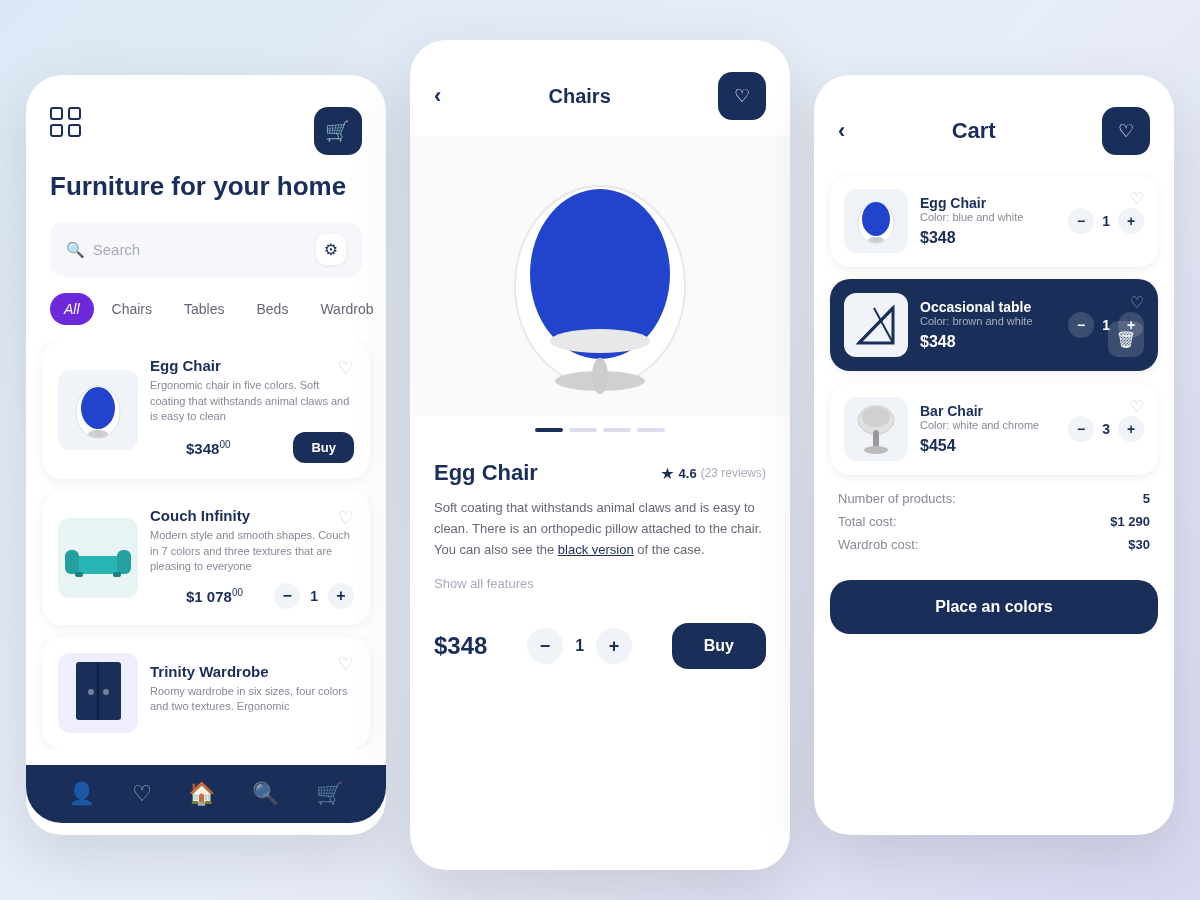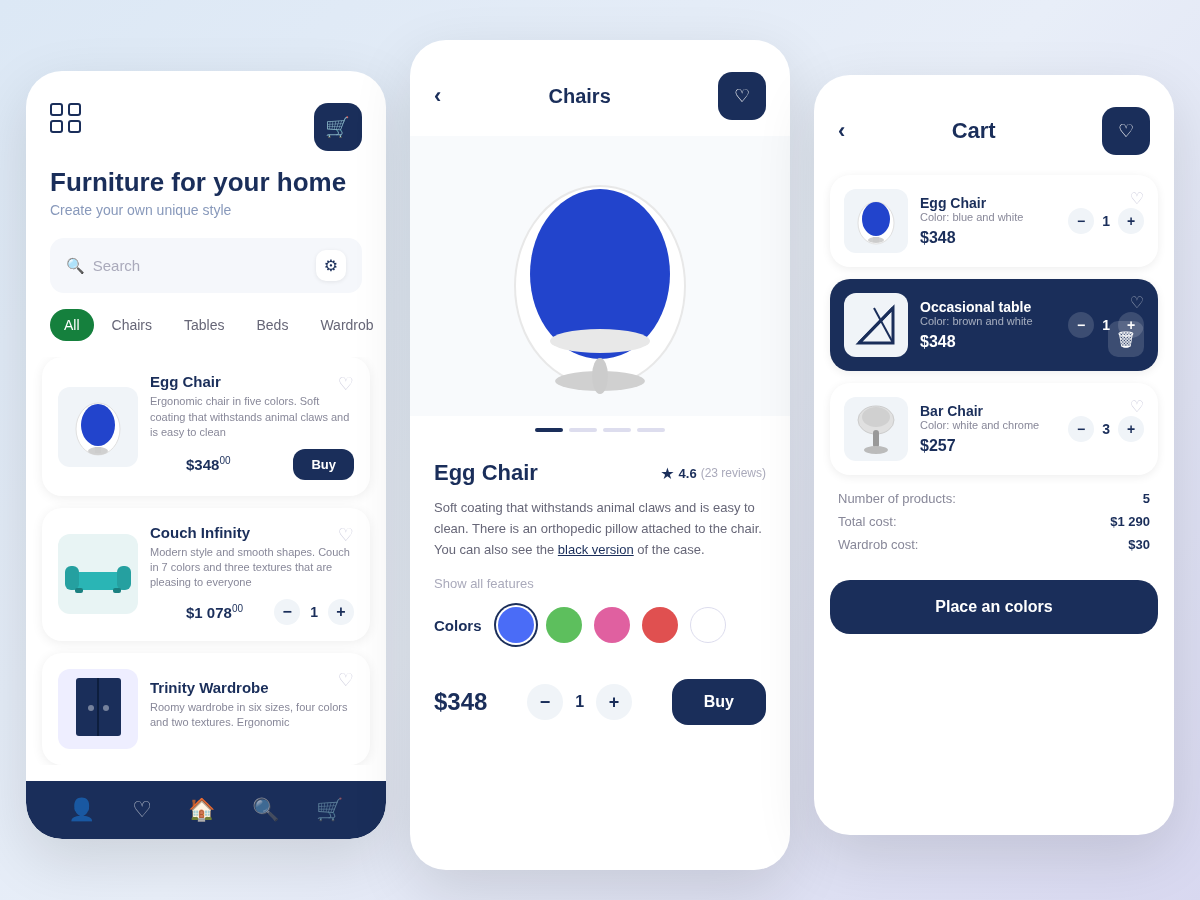--- a/index.html
+++ b/index.html
@@ -93,21 +93,21 @@
       box-shadow: 0 1px 4px rgba(0,0,0,0.08);
     }
     .category-tabs {
       display: flex; gap: 4px; padding: 0 24px 16px; align-items: center;
     }
     .cat-tab {
       padding: 8px 14px; border-radius: 20px; font-size: 14px; font-weight: 500;
       cursor: pointer; color: #667;
     }
     .cat-tab.active {
-      background: #15803d; color: #fff;
+      background: #6d28d9; color: #fff; font-style: italic;
     }
     .products-list {
       padding: 0 16px;
       display: flex; flex-direction: column; gap: 12px;
       overflow: hidden;
       max-height: 420px;
     }
     .product-card {
       background: #fff;
       border-radius: 20px;
@@ -337,21 +337,20 @@
       <div class="grid-icon">
         <span></span>
           <span></span>
           <span></span>
           <span></span>
       </div>
       <div class="cart-btn">🛒</div>
     </div>
     <div class="s1-title-area">
       <div class="s1-title">Furniture for your home</div>
-      <div class="s1-subtitle">Create your own unique style</div>
     </div>
     <div class="search-bar">
       <div class="search-left">
         <span>🔍</span>
         <span>Search</span>
       </div>
       <div class="filter-icon">⚙</div>
     </div>
     <div class="category-tabs">
       <div class="cat-tab active">All</div>
@@ -462,28 +461,20 @@
         <div class="rating-row">
           <span class="star">★</span>
           <span class="rating-val">4.6</span>
           <span class="rating-count">(23 reviews)</span>
         </div>
       </div>
       <div class="s2-desc">
         Soft coating that withstands animal claws and is easy to clean. There is an orthopedic pillow attached to the chair. You can also see the <span class="s2-link">black version</span> of the case.
       </div>
       <div class="show-features">Show all features</div>
-      <div class="colors-row">
-        <span class="colors-label">Colors</span>
-        <div class="color-dot active" style="background:#4a6cf7"></div>
-        <div class="color-dot" style="background:#5dbf5d"></div>
-        <div class="color-dot" style="background:#e060a0"></div>
-        <div class="color-dot" style="background:#e05050"></div>
-        <div class="color-dot" style="background:#fff; border:1px solid #dde;"></div>
-      </div>
     </div>
     <div class="s2-bottom">
       <span class="s2-price">$348</span>
       <div class="s2-qty">
         <button class="s2-qty-btn">−</button>
         <span class="s2-qty-val">1</span>
         <button class="s2-qty-btn">+</button>
       </div>
       <button class="s2-buy-btn">Buy</button>
     </div>
@@ -550,21 +541,21 @@
           <svg width="50" height="54" viewBox="0 0 50 54">
             <ellipse cx="25" cy="18" rx="18" ry="14" fill="#e0e0e0" stroke="#ccc" stroke-width="1"></ellipse>
             <ellipse cx="25" cy="15" rx="14" ry="10" fill="#d0d0d0"></ellipse>
             <rect x="22" y="28" width="6" height="18" rx="3" fill="#999"></rect>
             <ellipse cx="25" cy="48" rx="12" ry="4" fill="#bbb"></ellipse>
           </svg>
         </div>
         <div class="cart-item-info">
           <div class="cart-item-name">Bar Chair</div>
           <div class="cart-item-color">Color: white and chrome</div>
-          <div class="cart-item-price">$257</div>
+          <div class="cart-item-price">$454</div>
         </div>
         <div class="cart-item-qty">
           <button class="ci-qty-btn">−</button>
           <span class="ci-qty-val">3</span>
           <button class="ci-qty-btn">+</button>
         </div>
       </div>
     </div>
     <div class="cart-summary">
       <div class="summary-row">

